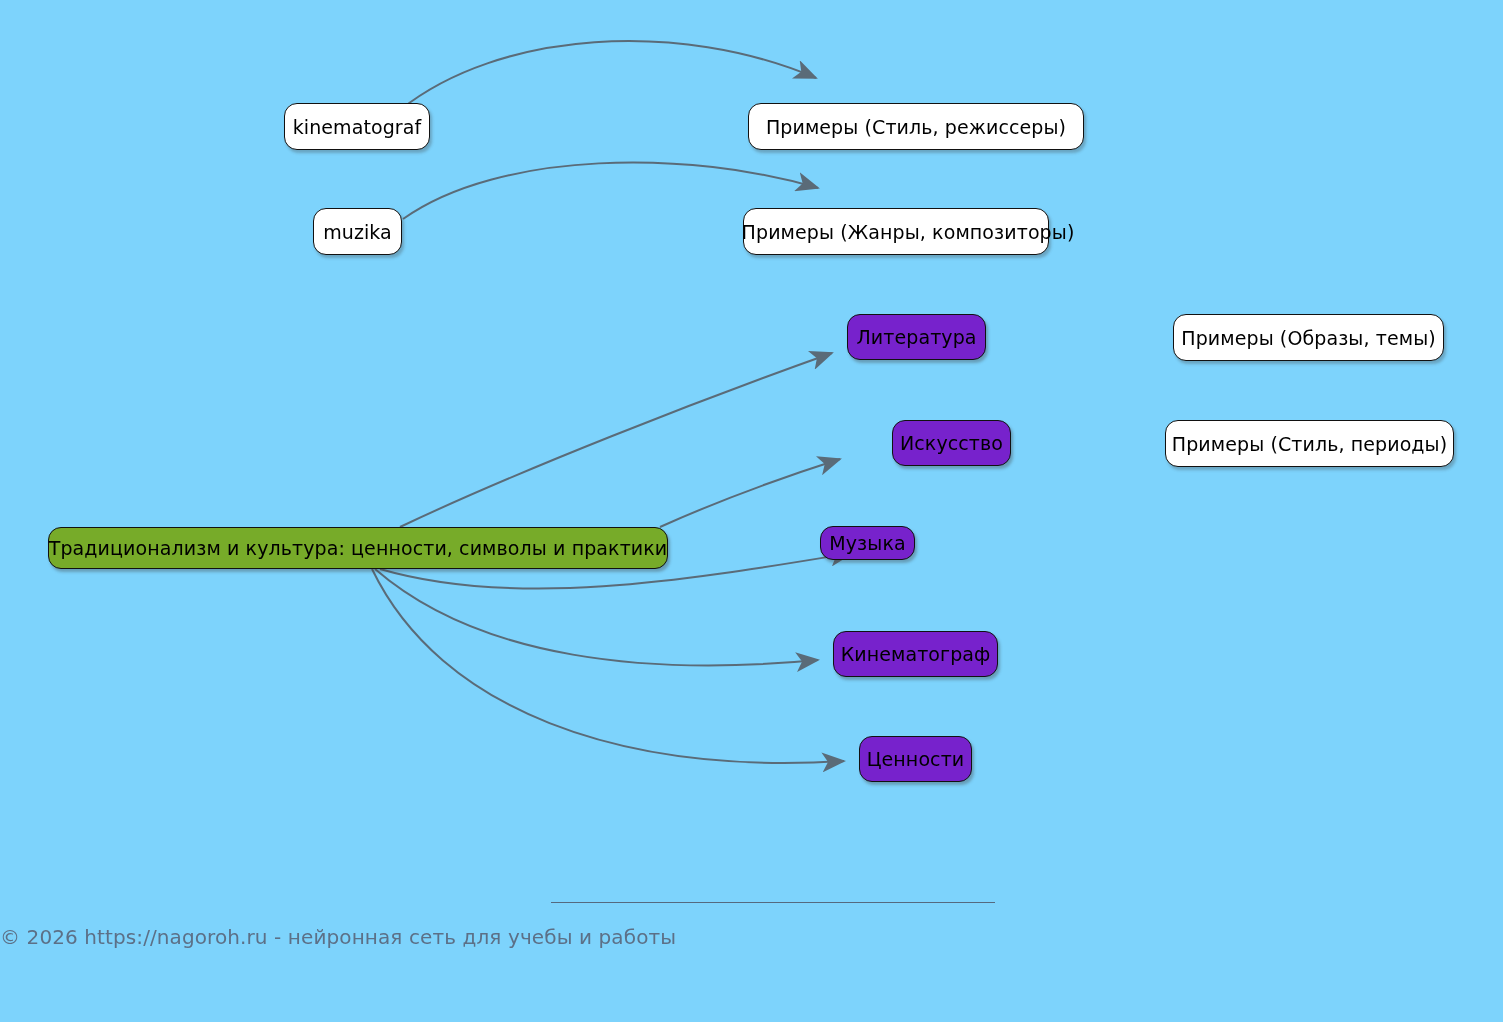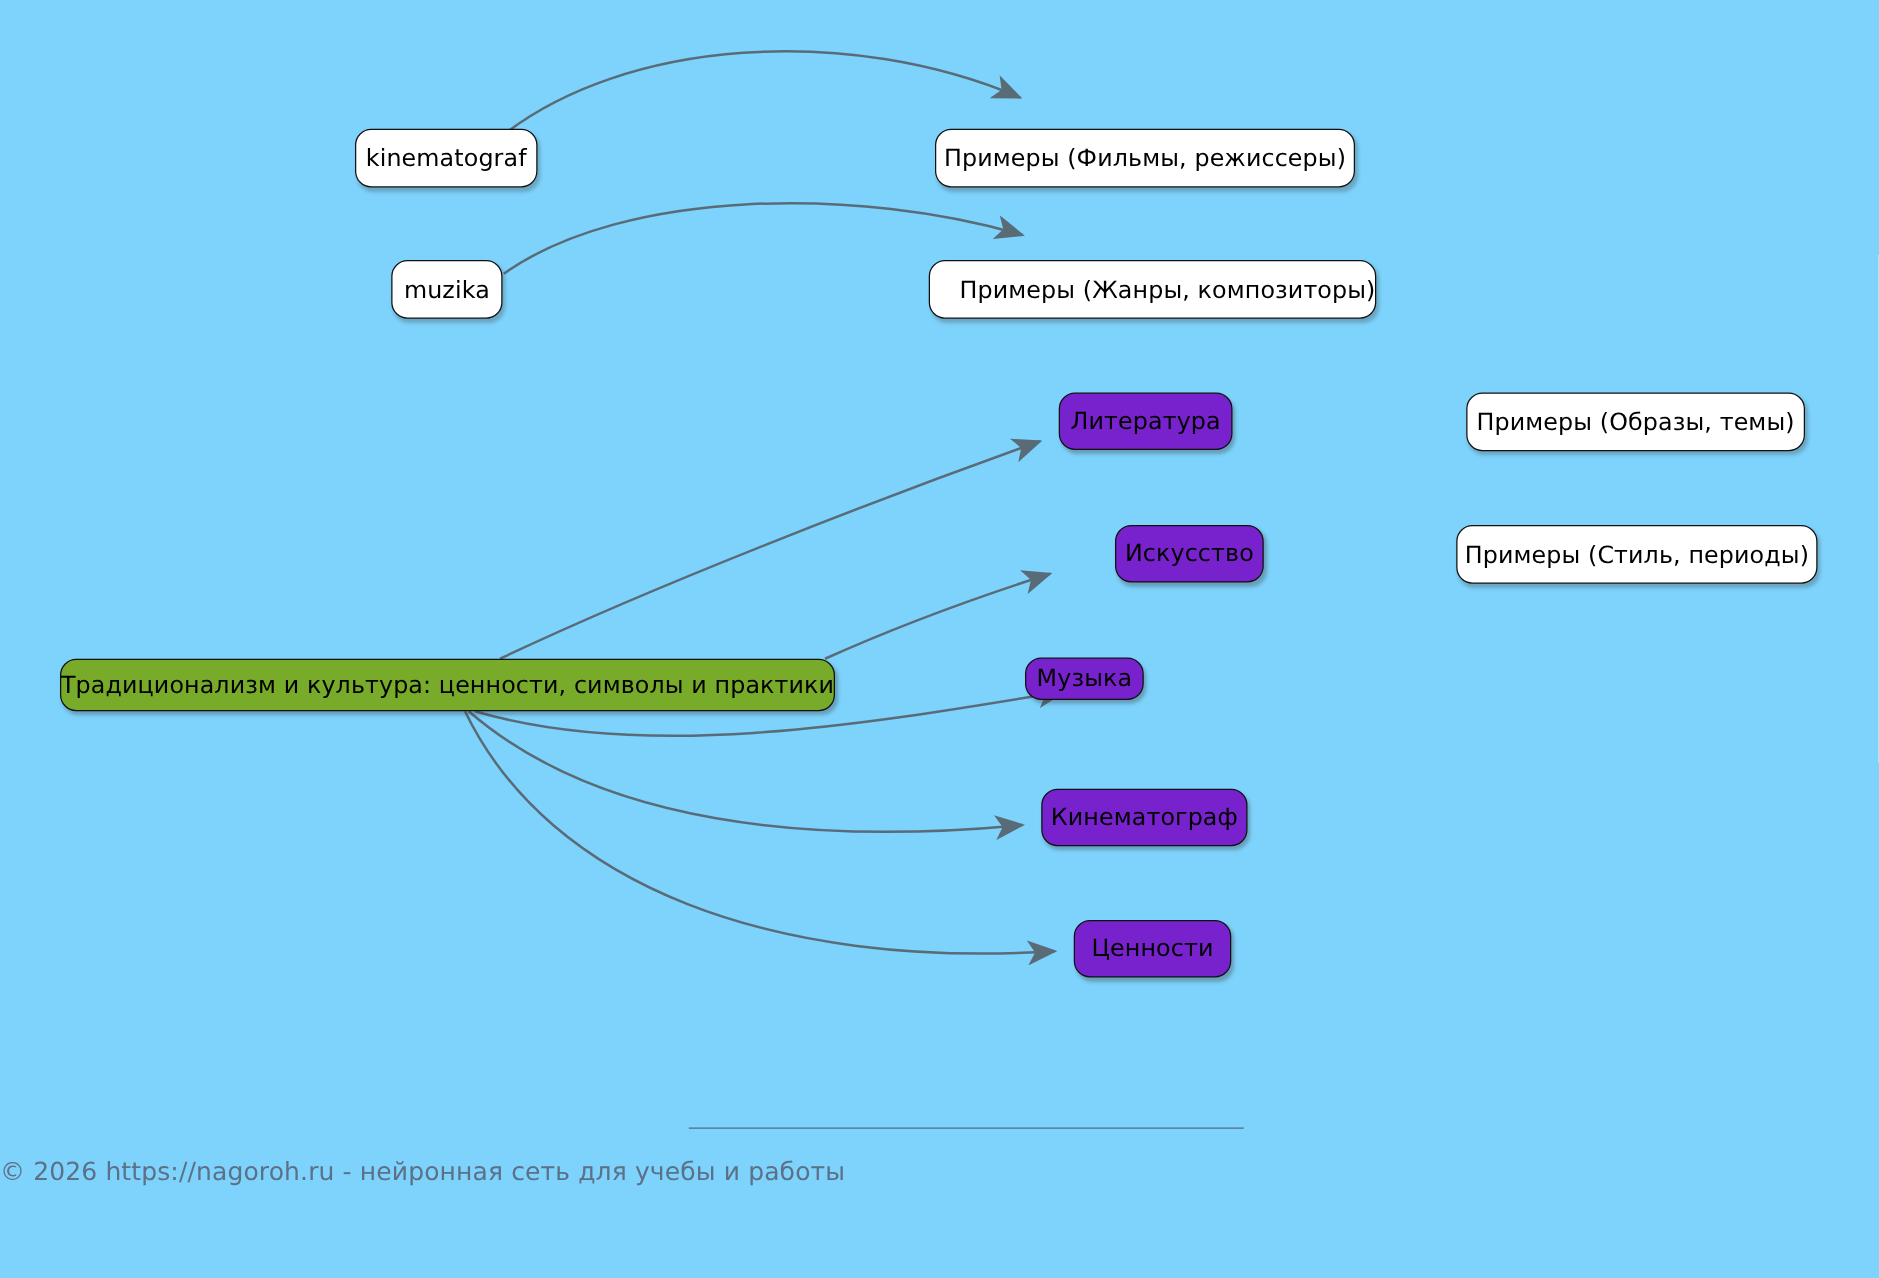--- a/index.html
+++ b/index.html
@@ -94,31 +94,31 @@
         <path d="M 400 527 C 520 470 700 400 832 353" marker-end="url(#arrow)"></path>
         <path d="M 660 527 C 720 500 790 475 840 459" marker-end="url(#arrow)"></path>
         <path d="M 380 569 C 520 610 700 578 852 553" marker-end="url(#arrow)"></path>
         <path d="M 375 569 C 480 660 650 676 818 660" marker-end="url(#arrow)"></path>
         <path d="M 372 569 C 440 710 620 775 844 761" marker-end="url(#arrow)"></path>
       </g>
   </svg>
 
   <div id="nodes">
       <div class="node node-white" style="left: 284px; top: 103px; width: 146px; height: 47px;">kinematograf</div>
-      <div class="node node-white" style="left: 748px; top: 103px; width: 336px; height: 47px;">Примеры (Фильмы, режиссеры)</div>
+      <div class="node node-white" style="left: 748px; top: 103px; width: 336px; height: 47px;">Примеры (Стиль, режиссеры)</div>
       <div class="node node-white" style="left: 313px; top: 208px; width: 89px; height: 47px;">muzika</div>
-      <div class="node node-white" style="left: 743px; top: 208px; width: 358px; height: 47px; padding-left: 24px;">Примеры (Жанры, композиторы)</div>
+      <div class="node node-white" style="left: 743px; top: 208px; width: 306px; height: 47px; padding-left: 24px;">Примеры (Жанры, композиторы)</div>
       <div class="node node-purple" style="left: 847px; top: 314px; width: 139px; height: 46px;">Литература</div>
       <div class="node node-white" style="left: 1173px; top: 314px; width: 271px; height: 47px;">Примеры (Образы, темы)</div>
       <div class="node node-purple" style="left: 856px; top: 420px; width: 119px; height: 46px; margin-left: 36px;">Искусство</div>
       <div class="node node-white" style="left: 1165px; top: 420px; width: 289px; height: 47px;">Примеры (Стиль, периоды)</div>
       <div class="node node-purple" style="left: 820px; top: 526px; width: 95px; height: 34px; text-align: right;">Музыка</div>
       <div class="node node-green" style="left: 48px; top: 527px; width: 620px; height: 42px;">Традиционализм и культура: ценности, символы и практики</div>
       <div class="node node-purple" style="left: 833px; top: 631px; width: 165px; height: 46px;">Кинематограф</div>
-      <div class="node node-purple" style="left: 859px; top: 736px; width: 126px; height: 46px;">Ценности</div>
+      <div class="node node-purple" style="left: 859px; top: 736px; width: 113px; height: 46px;">Ценности</div>
     </div>
 
 
   <div class="divider" style="left:551px; top:902px; width:444px;"></div>
 
   <div class="copyright" style="top:925px;">© 2026 https://nagoroh.ru - нейронная сеть для учебы и работы</div>
 
 </div>
 
 </body></html>

